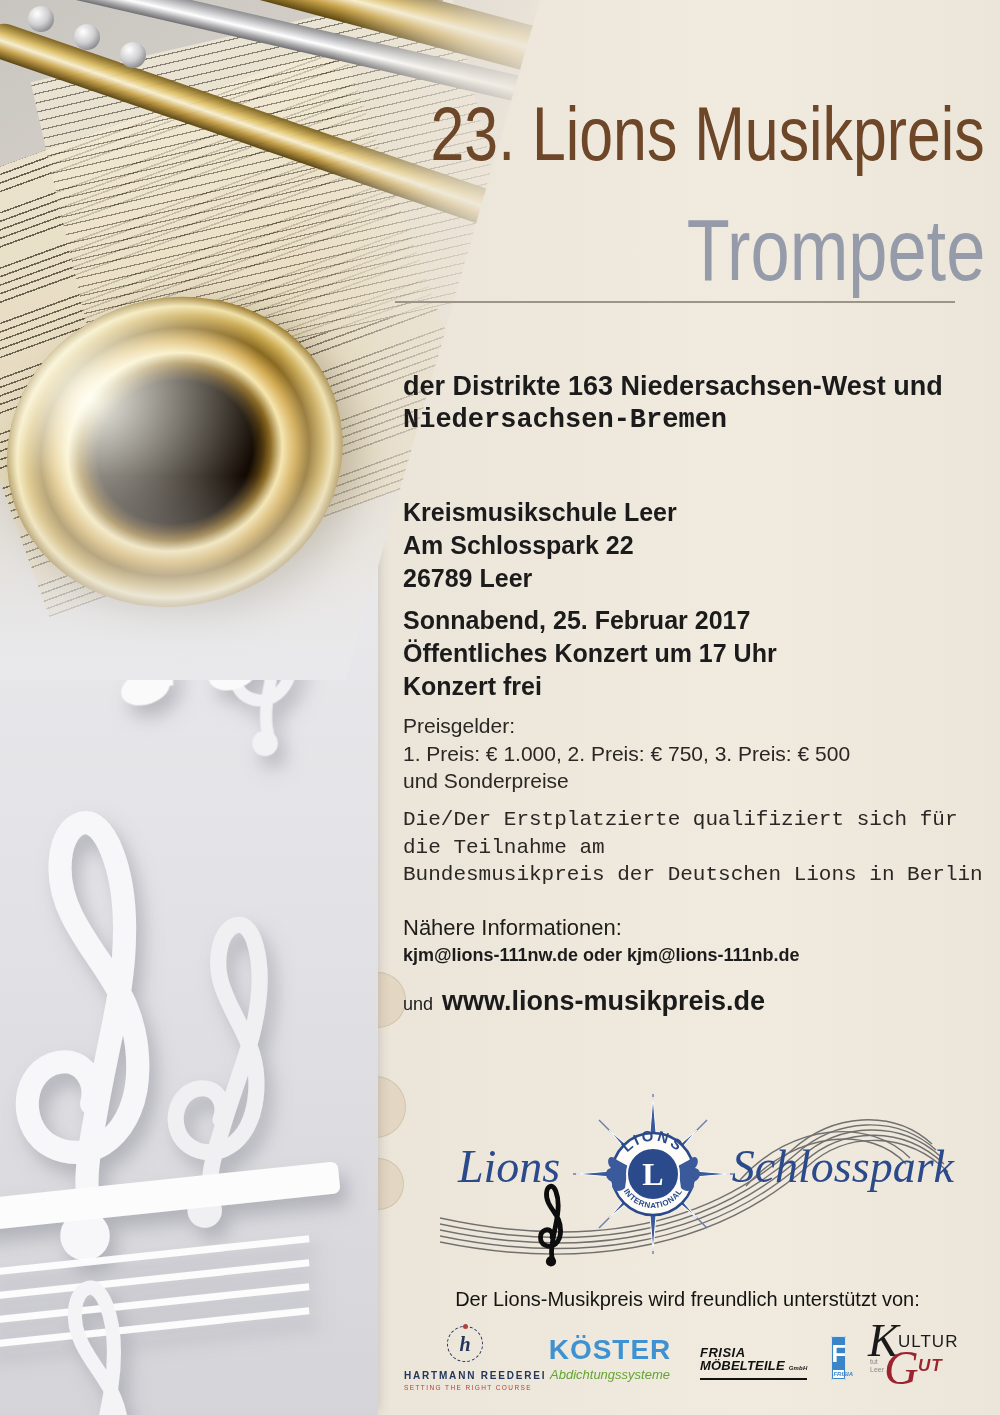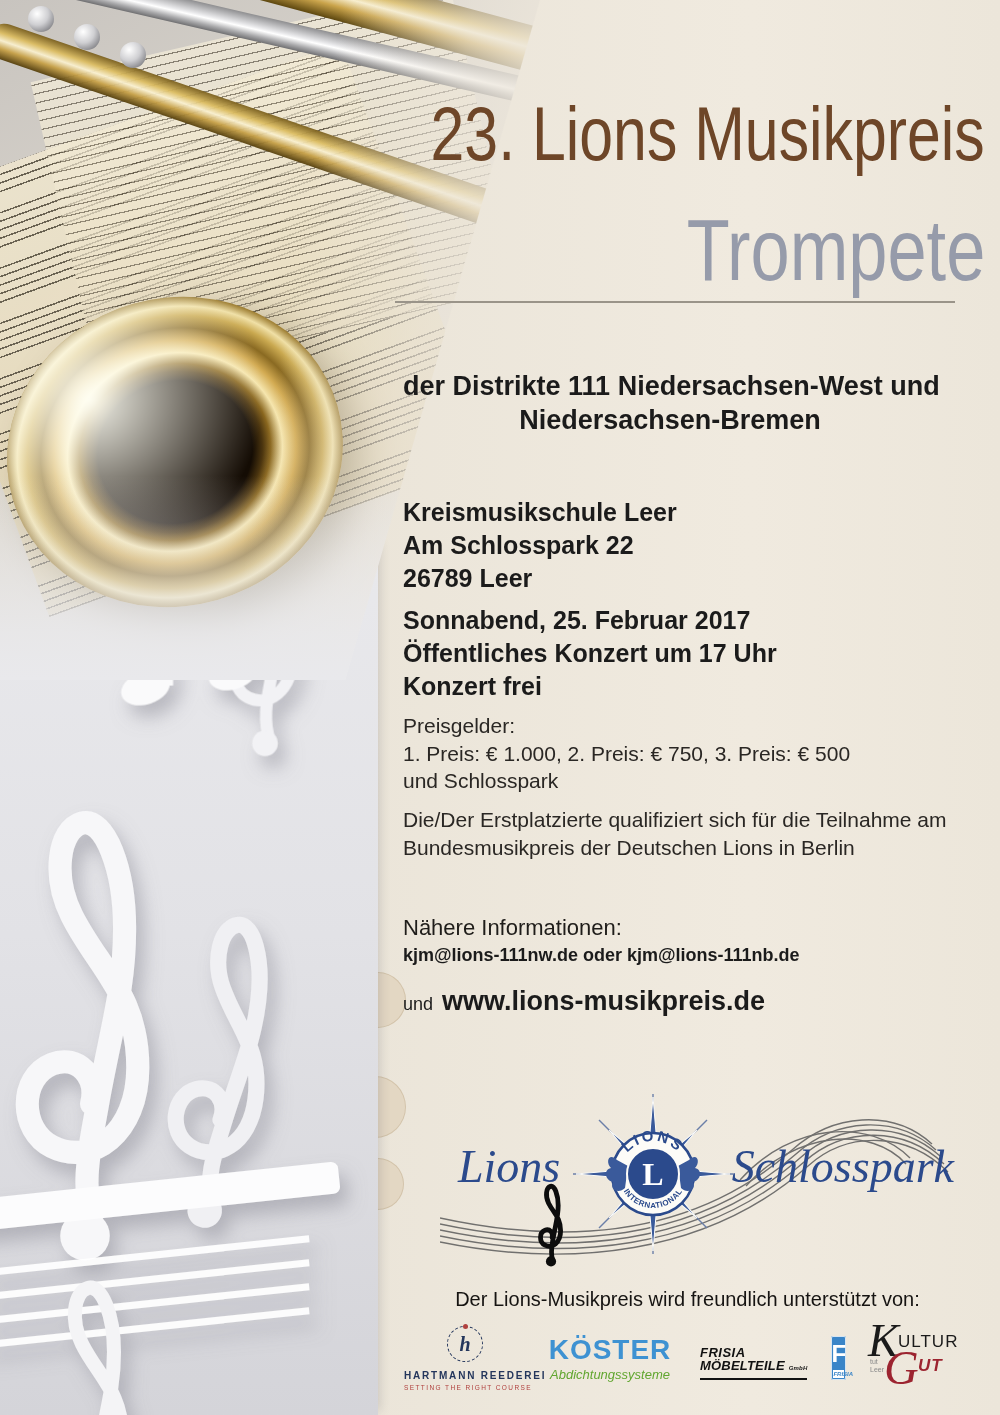--- a/index.html
+++ b/index.html
@@ -46,25 +46,25 @@
 
   
   .hdr{position:absolute;right:15px;line-height:1;white-space:nowrap;z-index:5;
     transform:scaleX(.8);transform-origin:100% 50%;}
   .hdr-title{top:96px;font-size:76px;color:#6e4628;}
   .hdr-instr{top:206px;font-size:88px;color:#969baa;}
   .hdr-rule{position:absolute;left:395px;top:301px;width:560px;height:2px;background:#9a9489;z-index:5;}
 
   .blk{position:absolute;left:403px;z-index:5;color:#1b1b1b;}
   .districts{top:369px;width:542px;font-weight:bold;font-size:27px;line-height:34px;}
-  .districts .l2{text-align:center;padding-right:8px;}
+  .districts .l2{text-align:left;padding-right:8px;font-family:Liberation Mono, monospace;}
   .venue{top:496px;font-weight:bold;font-size:25px;line-height:33px;}
   .event{top:604px;font-weight:bold;font-size:25px;line-height:33px;}
   .prizes{top:712px;font-size:21px;line-height:27.5px;color:#2a2724;}
-  .qualif{top:806px;font-size:21px;line-height:27.5px;color:#2a2724;}
+  .qualif{top:806px;font-size:21px;line-height:27.5px;color:#2a2724;font-family:Liberation Mono, monospace;}
   .contact-h{top:915px;font-size:22px;color:#1f1d1a;}
   .contact-mail{top:945px;font-size:18px;font-weight:bold;}
   .contact-web{top:986px;display:flex;align-items:baseline;gap:9px;}
   .contact-web .pre{font-size:18px;}
   .contact-web .site{font-size:27px;font-weight:bold;}
 
   
   .logoblk{position:absolute;left:440px;top:1092px;width:520px;height:178px;z-index:5;}
   .logoblk .word{position:absolute;top:48px;font-family:"Liberation Serif",serif;
     font-style:italic;font-size:46px;color:#2b4a8c;}
@@ -169,40 +169,40 @@
     <div class="bell"></div>
     <div class="fade-r"></div>
     <div class="fade-b"></div>
   </div>
 
   <div class="hdr hdr-title">23. Lions Musikpreis</div>
   <div class="hdr hdr-instr">Trompete</div>
   <div class="hdr-rule"></div>
 
   <div class="blk districts">
-    <div>der Distrikte 111 Niedersachsen-West und</div>
+    <div>der Distrikte 163 Niedersachsen-West und</div>
     <div class="l2">Niedersachsen-Bremen</div>
   </div>
 
   <div class="blk venue">
     <div>Kreismusikschule Leer</div>
     <div>Am Schlosspark 22</div>
     <div>26789 Leer</div>
   </div>
 
   <div class="blk event">
     <div>Sonnabend, 25. Februar 2017</div>
     <div>Öffentliches Konzert um 17 Uhr</div>
     <div>Konzert frei</div>
   </div>
 
   <div class="blk prizes">
     <div>Preisgelder:</div>
     <div>1. Preis: € 1.000, 2. Preis: € 750, 3. Preis: € 500</div>
-    <div>und Schlosspark</div>
+    <div>und Sonderpreise</div>
   </div>
 
   <div class="blk qualif">
     <div>Die/Der Erstplatzierte qualifiziert sich für die Teilnahme am</div>
     <div>Bundesmusikpreis der Deutschen Lions in Berlin</div>
   </div>
 
   <div class="blk contact-h">Nähere Informationen:</div>
   <div class="blk contact-mail">kjm@lions-111nw.de oder kjm@lions-111nb.de</div>
   <div class="blk contact-web">

